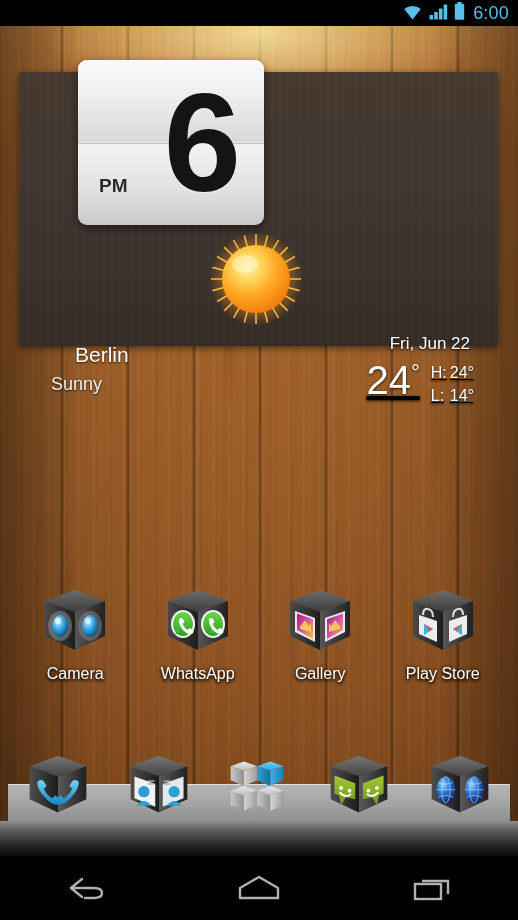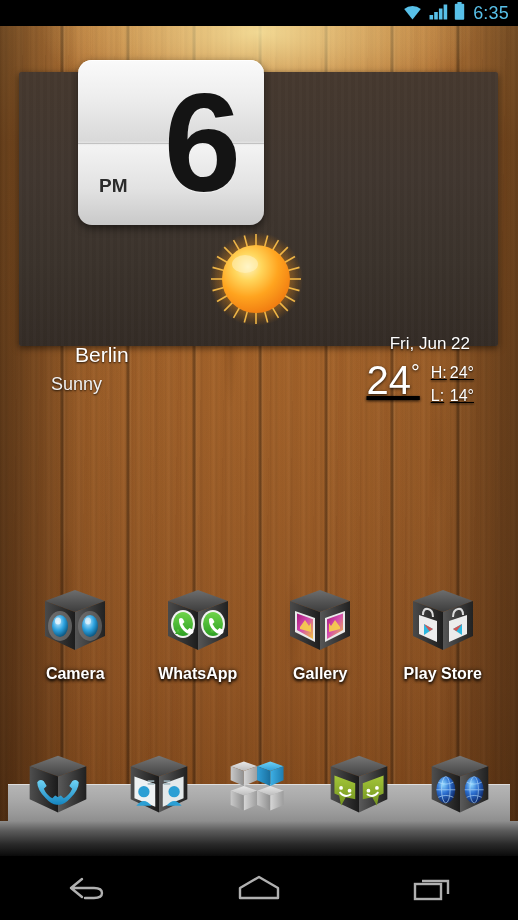--- a/index.html
+++ b/index.html
@@ -52,21 +52,21 @@
            border-radius:2px; overflow:visible;
            background:linear-gradient(180deg,#46392f 0%,#413730 38%,#3b332c 70%,#342c26 100%);
            box-shadow:0 2px 7px rgba(0,0,0,.55);
   }
   .widget::after{ 
     content:""; position:absolute; inset:0; pointer-events:none; opacity:.5;
     background:repeating-linear-gradient(90deg, rgba(255,255,255,.022) 0 3px, rgba(0,0,0,.03) 3px 7px);
   }
 
   
-  .tile{ position:absolute; top:-12px; border-radius:14px;
+  .tile{ position:absolute; top:-12px; border-radius:9px;
          background:linear-gradient(180deg,#fafafa 0%,#eeeeee 22%,#d9d9d9 49%,#f3f3f3 52%,#e2e2e2 78%,#c9c9c9 100%);
          box-shadow:0 3px 8px rgba(0,0,0,.55), inset 0 1px 0 rgba(255,255,255,.9);
          overflow:hidden; z-index:14; }
   .tile::before{ content:""; position:absolute; left:0; right:0; top:50%; height:1px;
                  background:rgba(0,0,0,.16); }
   .tile-hour{ left:59px; width:186px; height:165px; }
   .tile-min { left:283px; width:165px; height:165px; }
   .tile-digits{ position:absolute; inset:0; display:flex; align-items:center; justify-content:center;
                 font-size:139px; font-weight:bold; color:#141414; letter-spacing:-3px;
                 line-height:1; text-shadow:0 1px 1px rgba(255,255,255,.55); }
@@ -88,21 +88,21 @@
   .w-temp { color:#fff; font-size:40px; line-height:1; text-shadow:0 1px 3px rgba(0,0,0,.8); }
   .w-temp sup{ font-size:22px; vertical-align:super; line-height:1; }
   .w-hl { display:flex; flex-direction:column; gap:5px; padding-top:4px; }
   .w-hl div{ color:#fff; font-size:16px; text-shadow:0 1px 2px rgba(0,0,0,.8);
              display:flex; gap:6px; }
   .w-hl .k{ width:13px; }
 
   
   .appgrid{ position:absolute; left:0; top:586px; width:518px; height:115px; z-index:12;
             display:flex; justify-content:space-around; align-items:flex-start; padding:0 14px; }
-  .app{ width:104px; display:flex; flex-direction:column; align-items:center; gap:7px;font-weight:bold; }
+  .app{ width:104px; display:flex; flex-direction:column; align-items:center; gap:7px; }
   .app-label{ color:#fff; font-size:16px; text-shadow:0 2px 3px rgba(0,0,0,.95), 0 0 4px rgba(0,0,0,.8); }
 
   
   .shelf{ position:absolute; left:0; top:784px; width:518px; height:72px; z-index:8; }
   .shelf-top{ position:absolute; left:8px; top:0; width:502px; height:38px;
               background:linear-gradient(180deg,#b6b6b6 0%,#a9a9a9 40%,#9a9a9a 75%,#8d8d8d 100%);
               box-shadow:inset 0 1px 0 rgba(255,255,255,.55); }
   .shelf-front{ position:absolute; left:0; top:37px; width:518px; height:35px;
                 background:linear-gradient(180deg,#8e8e8e 0%,#5b5b5b 28%,#2a2a2a 66%,#0a0a0a 100%); }
   .dock{ position:absolute; left:0; top:752px; width:518px; height:72px; z-index:14;
@@ -135,21 +135,21 @@
         <rect x="9.9" y="5.5" width="3.6" height="11" fill="#58c0e8"></rect>
         <rect x="14.6" y="1.5" width="3.6" height="15" fill="#58c0e8"></rect>
       </svg>
     </span>
     <span class="sb-ico">
       <svg width="11" height="18" viewBox="0 0 11 18">
         <rect x="3.4" y="0" width="4.2" height="2" fill="#58c0e8"></rect>
         <rect x="0.8" y="1.8" width="9.4" height="16" rx="1" fill="#58c0e8"></rect>
       </svg>
     </span>
-    <span class="sb-time">6:35</span>
+    <span class="sb-time">6:00</span>
   </div>
 
   <div class="widget">
 
     <div class="tile tile-hour">
       <span class="ampm">PM</span>
       <span class="tile-digits">6</span>
     </div>
 
 

